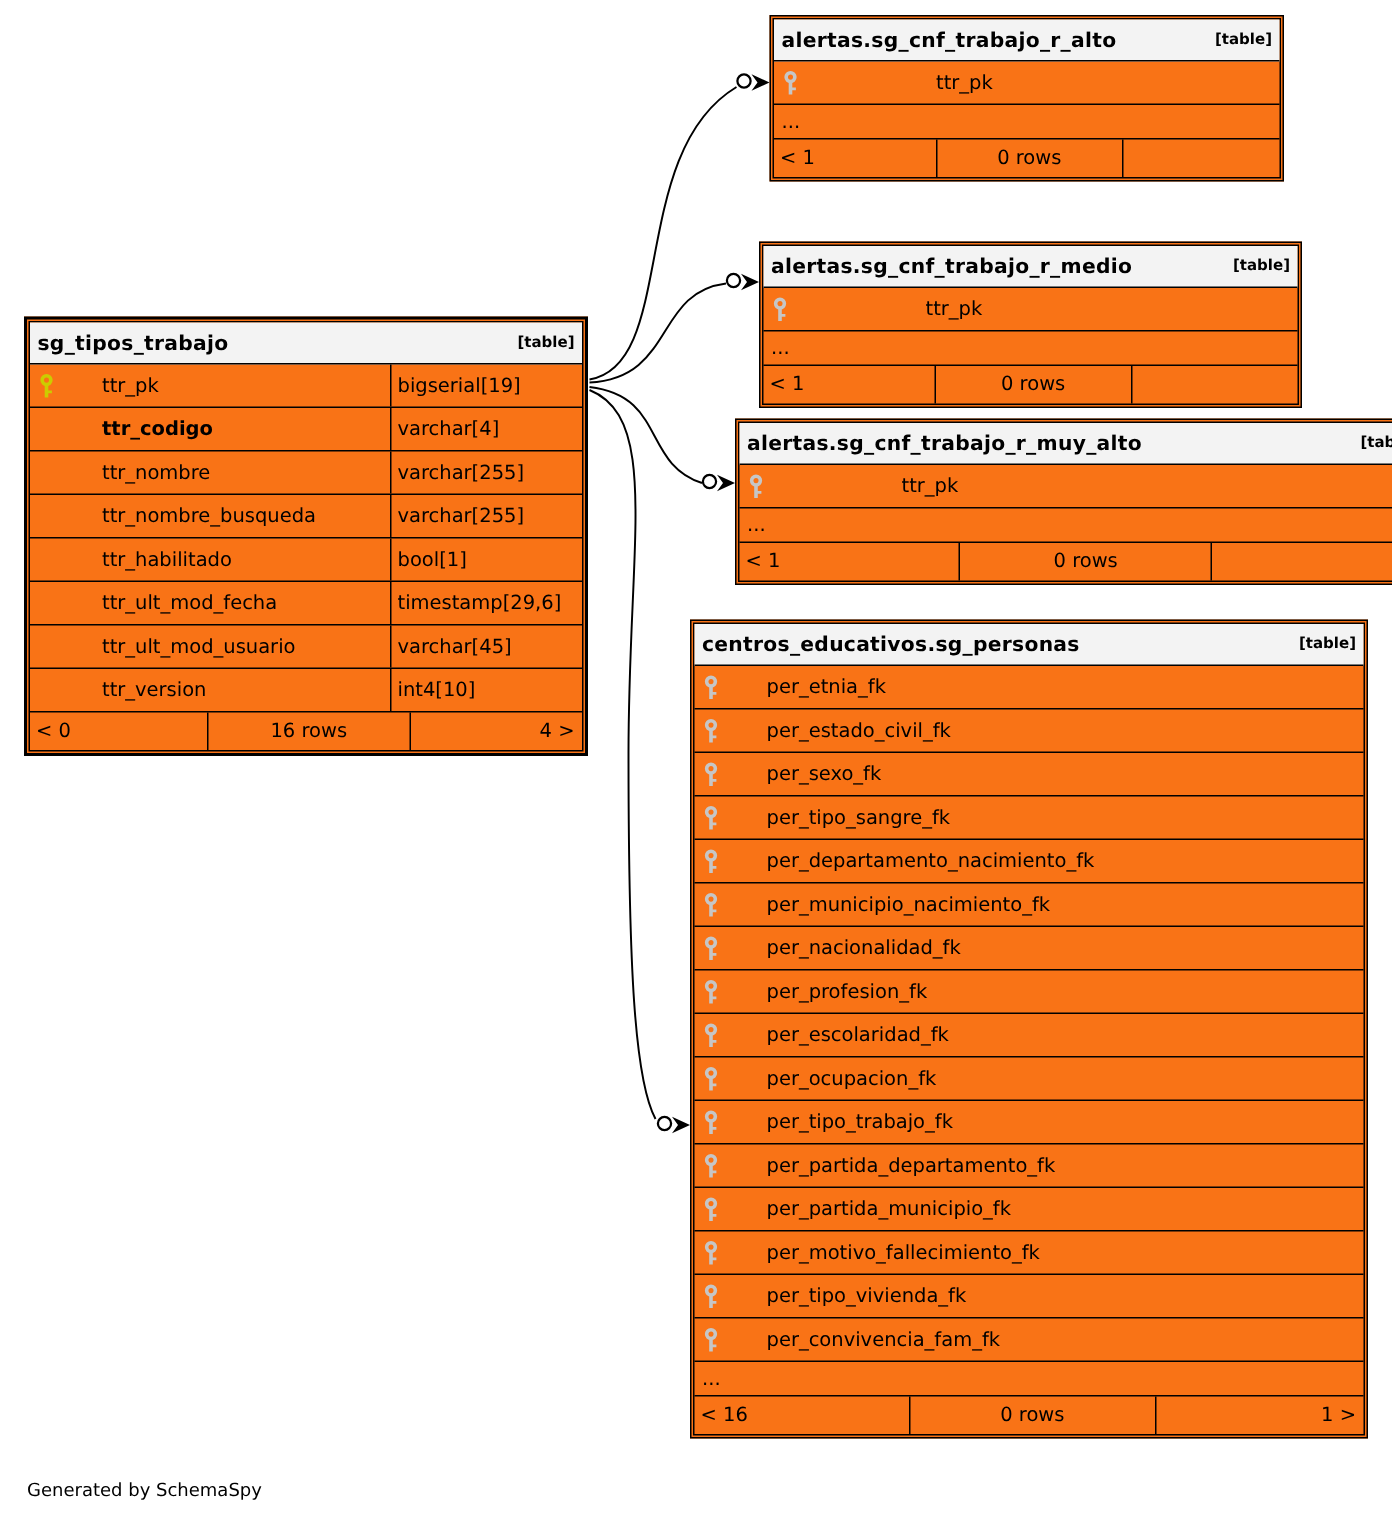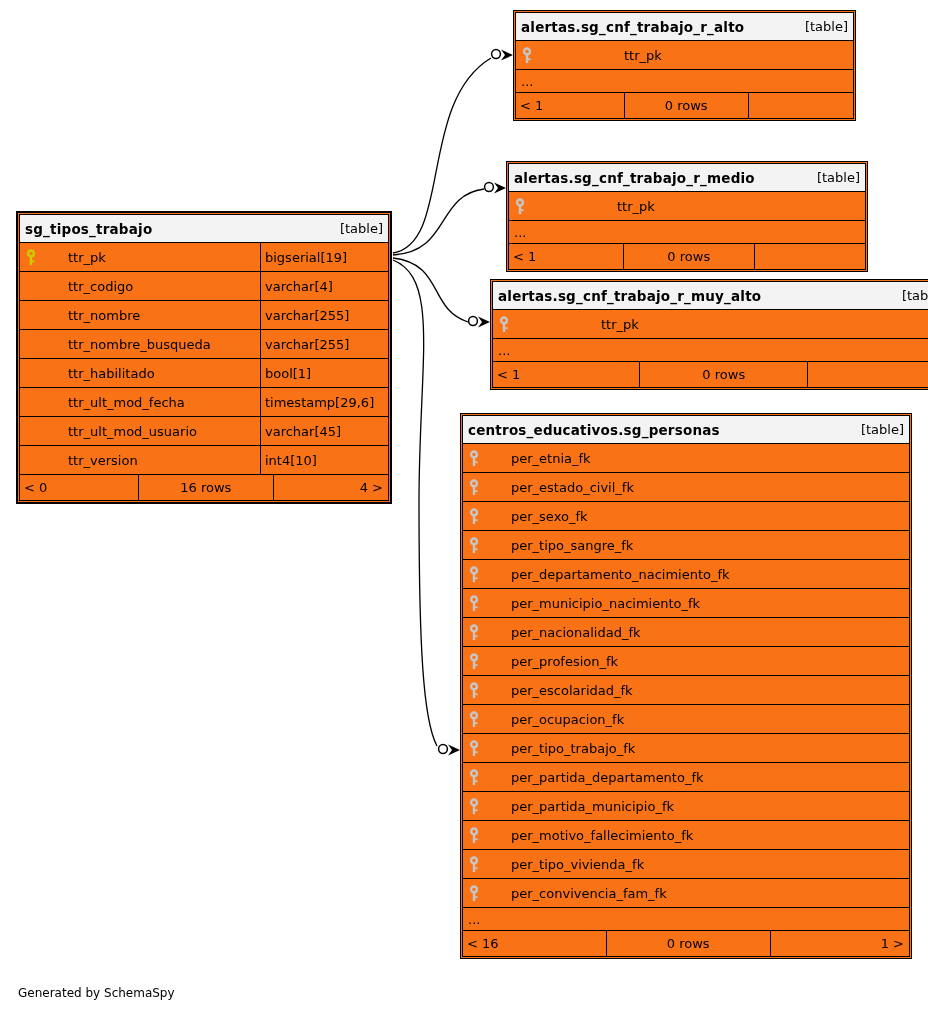--- a/index.html
+++ b/index.html
@@ -35,21 +35,21 @@
     background: #f3f3f3;
     border-bottom: 1px solid #000000;
     display: flex;
     align-items: center;
     justify-content: space-between;
     padding: 0 5px;
     box-sizing: border-box;
     cursor: pointer;
   }
   .t-title { font-weight: bold; font-size: 13.5px; letter-spacing: 0.2px; }
-  .t-badge { font-size: 13px; font-weight: normal; }
+  .t-badge { font-size: 10px; font-weight: bold; }
   .t-row {
     height: 29px;
     border-bottom: 1px solid #000000;
     display: flex;
     align-items: center;
     box-sizing: border-box;
     font-size: 13px;
   }
   .name-cell {
     display: flex;
@@ -135,21 +135,21 @@
               <svg viewBox="0 0 12 17" class="key-icon">
                 <circle cx="6" cy="4.4" r="2.9" fill="none" stroke="#cccc00" stroke-width="2.4"></circle>
                 <line x1="6" y1="7.3" x2="6" y2="16" stroke="#cccc00" stroke-width="2.4"></line>
                 <line x1="6" y1="12.2" x2="9.6" y2="12.2" stroke="#cccc00" stroke-width="1.8"></line>
               </svg>
               <span>ttr_pk</span>
             </div>
             <div class="type-cell">bigserial[19]</div>
           </div>
           <div class="t-row">
-            <div class="name-cell fixed" style="width: 240px;">
+            <div class="name-cell fixed" style="width: 240px; font-weight: bold;">
               <span class="key-spacer"></span>
               <span>ttr_codigo</span>
             </div>
             <div class="type-cell">varchar[4]</div>
           </div>
           <div class="t-row">
             <div class="name-cell fixed" style="width: 240px;">
               <span class="key-spacer"></span>
               <span>ttr_nombre</span>
             </div>

